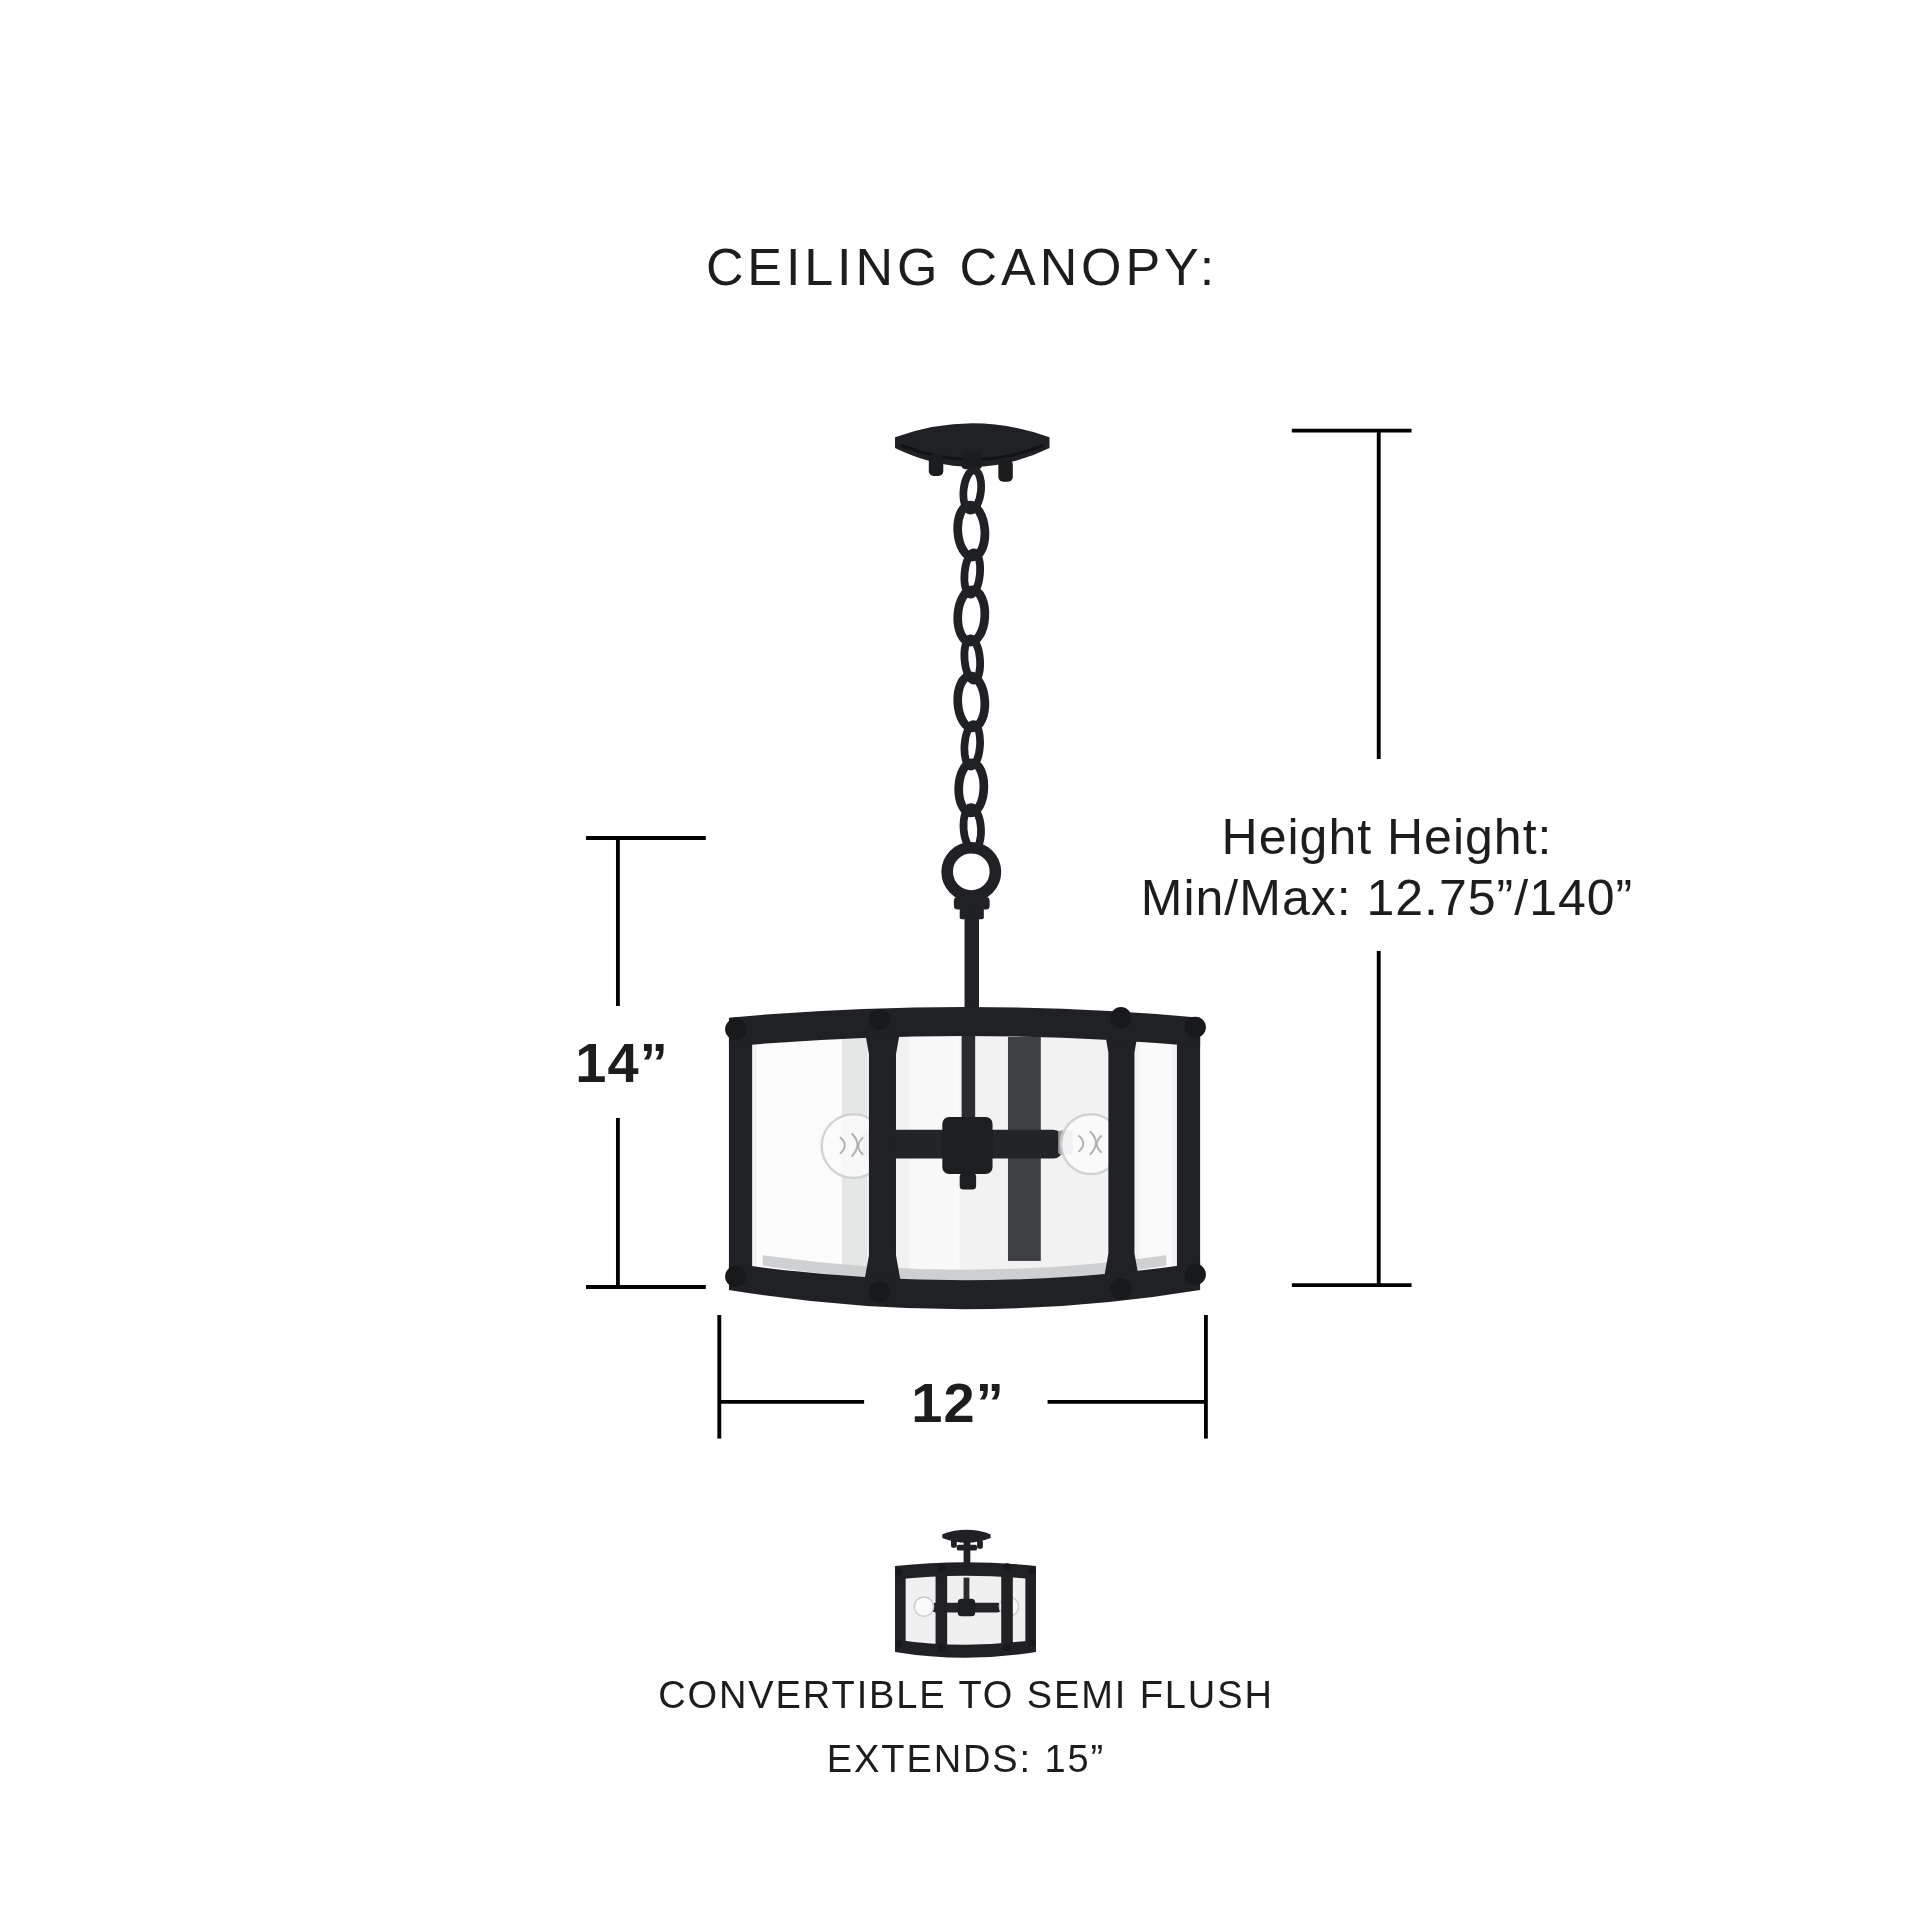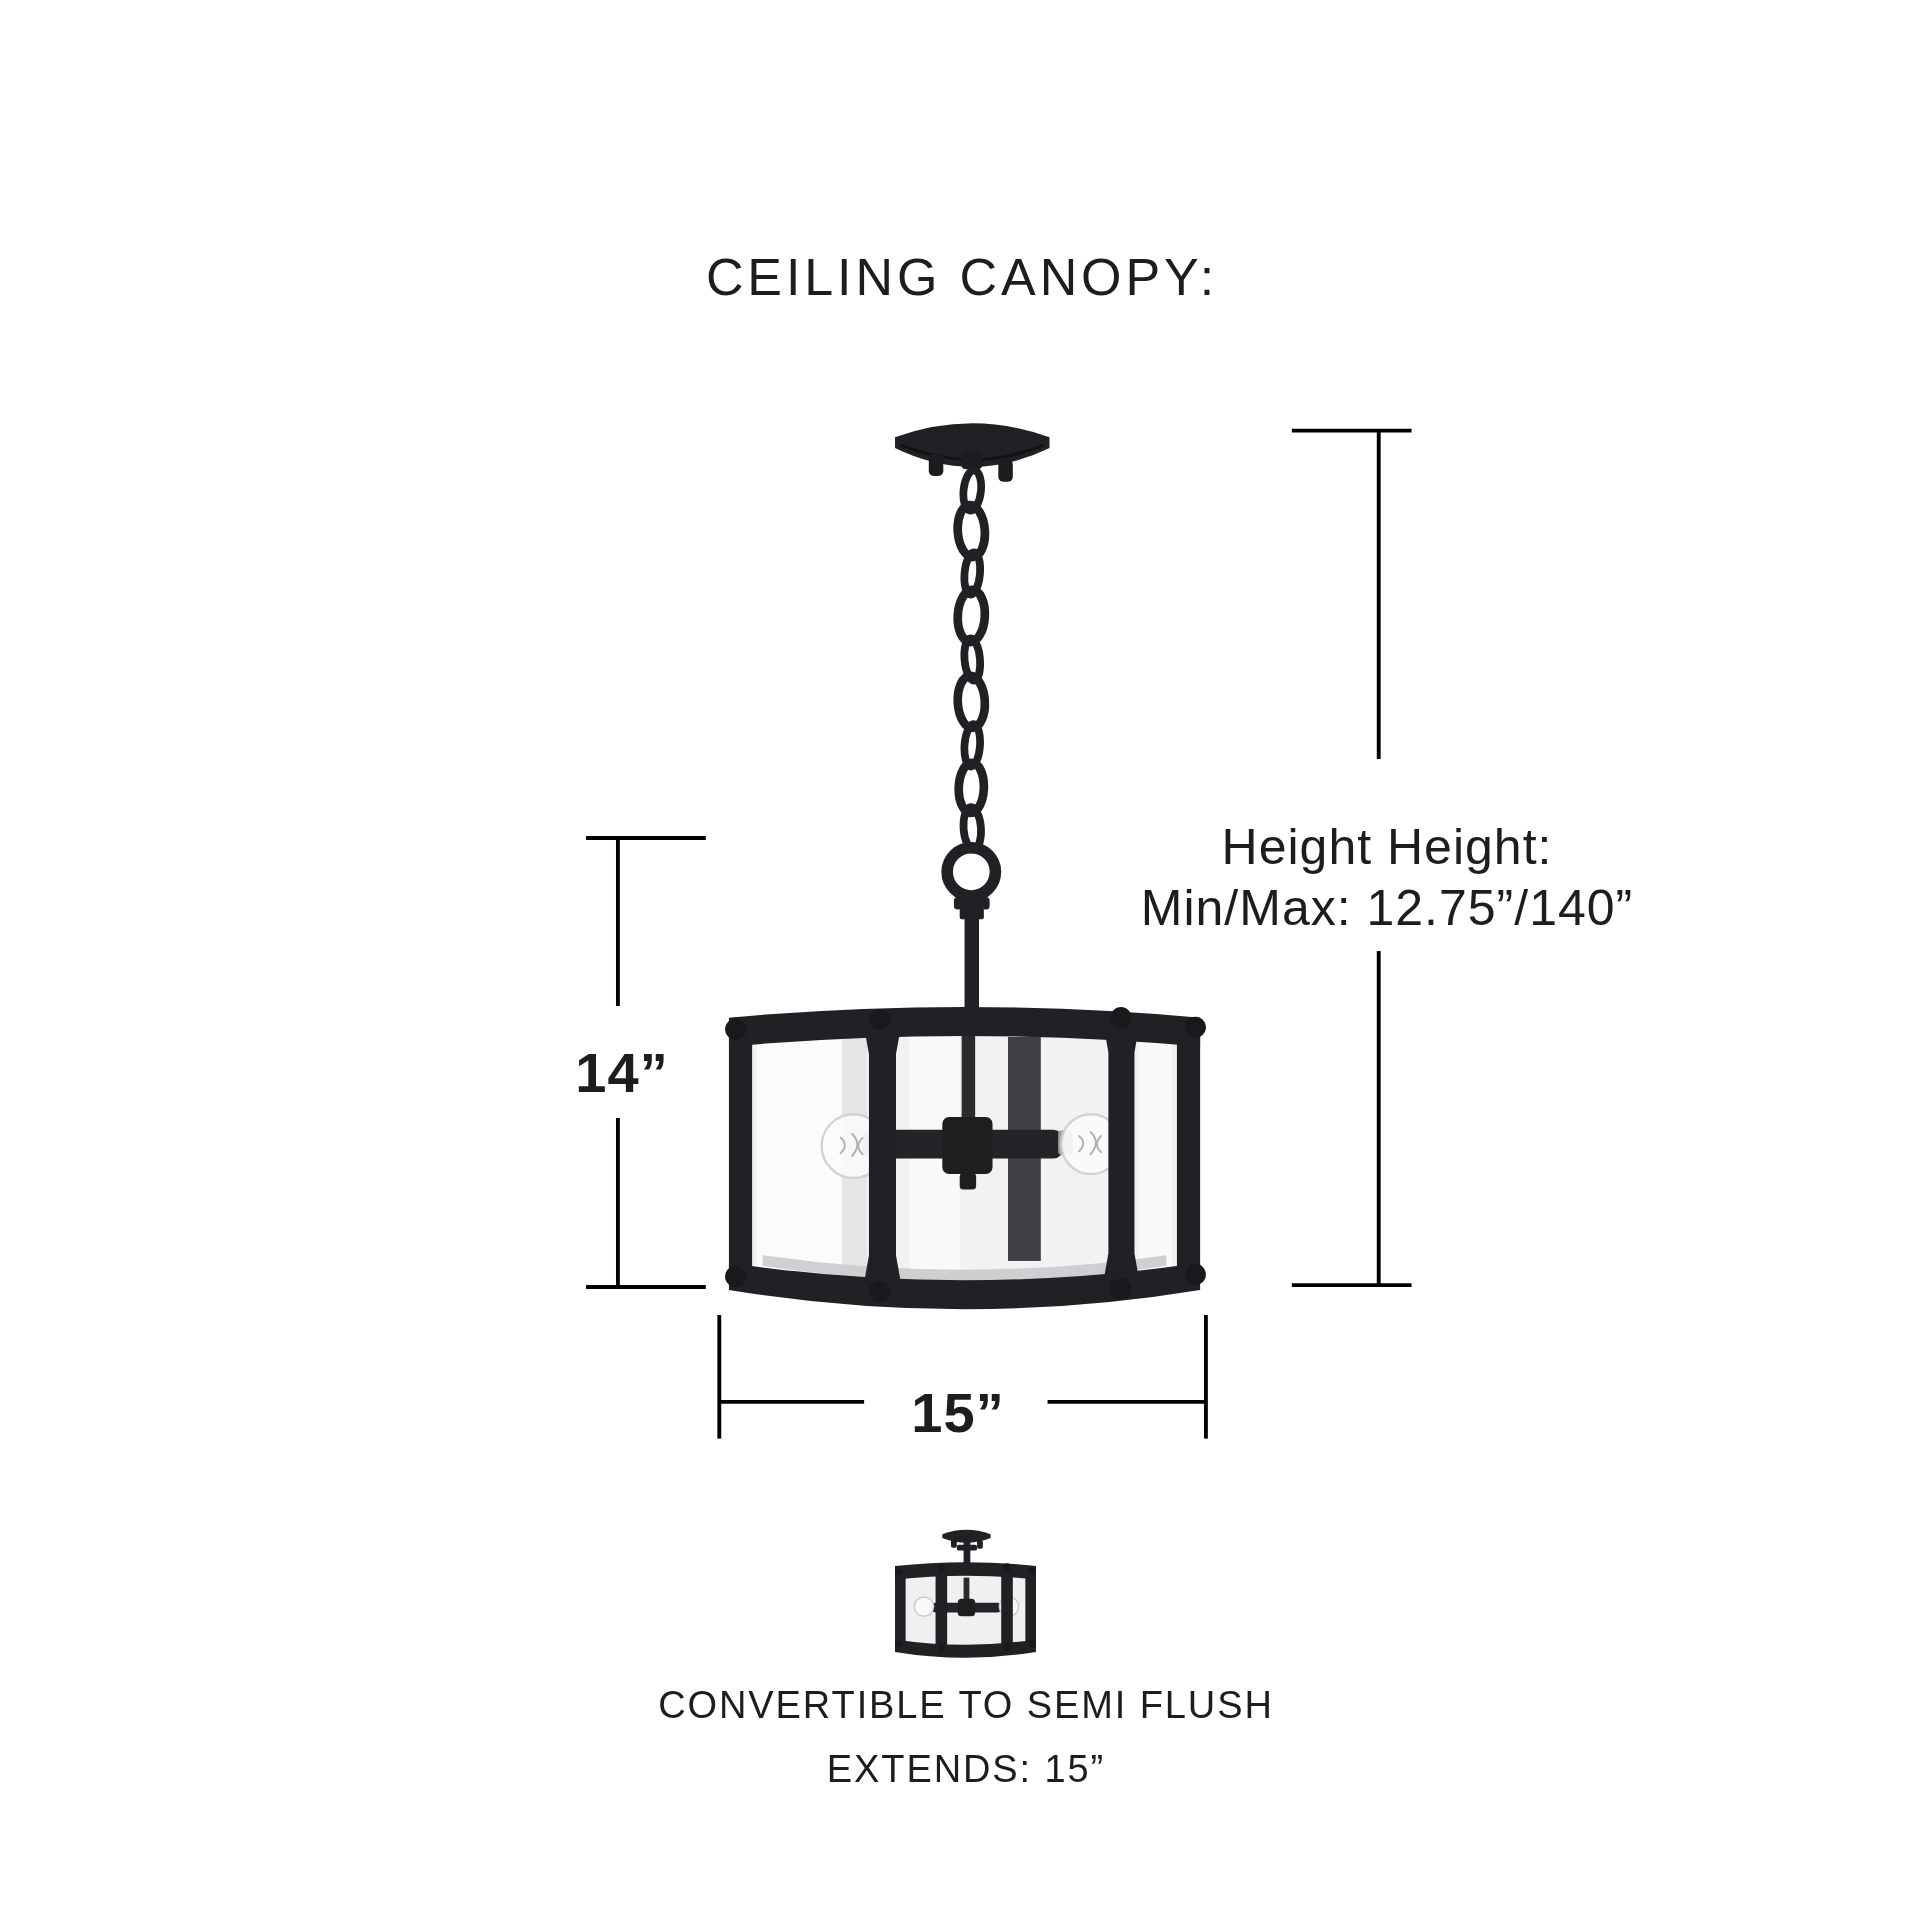--- a/index.html
+++ b/index.html
@@ -1,19 +1,19 @@
 <!DOCTYPE html>
 <html><head>
 <meta charset="utf-8">
 <style>
   html,body{margin:0;padding:0;background:#ffffff;}
   #canvas{position:relative;width:1931px;height:1931px;background:#ffffff;overflow:hidden;
           font-family:"Liberation Sans", sans-serif;color:#1d1d1d;}
   #art{position:absolute;left:0;top:0;}
-  .label{position:absolute;transform:translateX(-50%);text-align:center;white-space:nowrap;color:#1d1d1d;margin-top:10px;}
+  .label{position:absolute;transform:translateX(-50%);text-align:center;white-space:nowrap;color:#1d1d1d;}
   .hdr{font-size:52px;line-height:65px;letter-spacing:3.9px;}
   .hang{font-size:50px;line-height:61px;letter-spacing:1px;}
   .dim{font-size:56px;line-height:56px;letter-spacing:1px;font-weight:bold;}
   .foot{font-size:38px;line-height:64px;letter-spacing:1.9px;}
 </style>
 </head>
 <body>
 
 <div id="canvas">
 
@@ -165,21 +165,21 @@
     <div>CEILING CANOPY:</div>
   </div>
 
   <div class="label hang" style="left:1387px;top:807px;">
     <div>Height Height:</div>
     <div>Min/Max: 12.75”/140”</div>
   </div>
 
   <div class="label dim" style="left:622px;top:1035px;">14”</div>
 
-  <div class="label dim" style="left:958px;top:1375px;">15”</div>
+  <div class="label dim" style="left:958px;top:1375px;">12”</div>
 
   <div class="label foot" style="left:966px;top:1663px;">
     <div>CONVERTIBLE TO SEMI FLUSH</div>
     <div>EXTENDS: 15”</div>
   </div>
 
 </div>
 
 
 </body></html>

